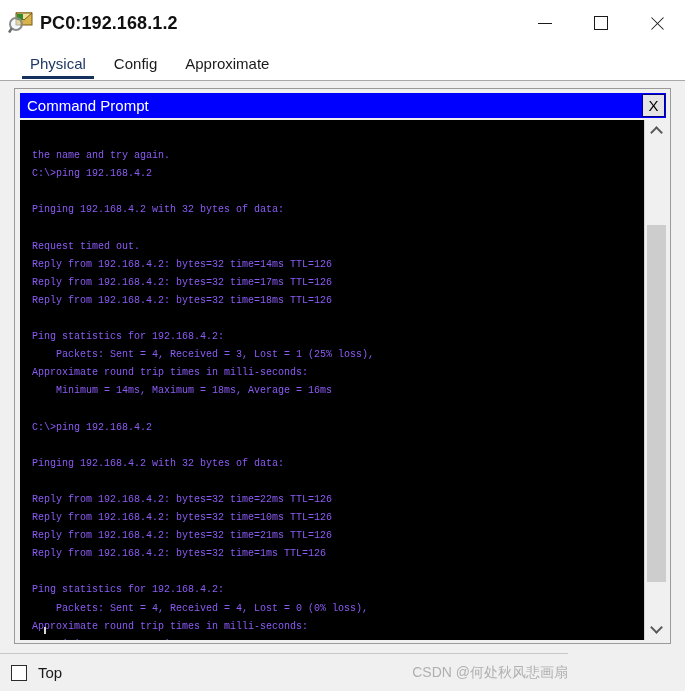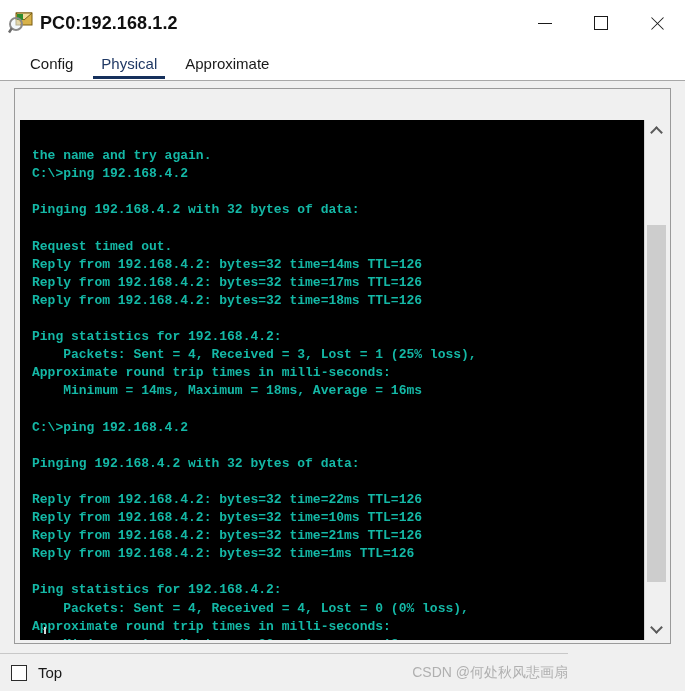--- a/index.html
+++ b/index.html
@@ -119,29 +119,28 @@
   
   .term-wrap {
     position: absolute; left: 0; top: 27px;
     width: 646px; height: 520px;
     background: #000000;
     display: flex;
   }
   .term {
     flex: 1;
     background: #000000;
-    color: #14b8a6;
+    color: #8b5cf6;
     font-family: "Liberation Mono", "DejaVu Sans Mono", monospace;
-    font-size: 13px;
+    font-size: 10px;
     line-height: 18.1px;
     padding: 0 0 0 12px;
     overflow: hidden;
     white-space: pre;
     position: relative;
-    font-weight: bold;
   }
   .term-lines { position: relative; top: -9px; }
   .term-line { height: 18.1px; white-space: pre; }
   .term-cursor {
     position: absolute;
     left: 24px; bottom: 6px;
     width: 2px; height: 7px;
     background: #d8d8d8;
   }
 
@@ -223,36 +222,42 @@
     <div class="win-btn">
       <span class="glyph-max"></span>
     </div>
     <div class="win-btn">
       <span class="glyph-close"></span>
     </div>
   </div>
 </div>
 
 <div class="tabstrip">
+  <div class="tab marked">
+    <span>Physical</span>
+  </div>
   <div class="tab plain">
     <span>Config</span>
   </div>
-  <div class="tab marked">
-    <span>Physical</span>
-  </div>
   <div class="tab plain">
     <span>Approximate</span>
   </div>
 </div>
 
 <div class="panel">
   <div class="panel-inner">
 
     <div class="cmdwin">
 
+      <div class="cmd-titlebar">
+        <span class="cmd-title">Command Prompt</span>
+        <div class="cmd-close">
+          <span>X</span>
+        </div>
+      </div>
 
       <div class="term-wrap">
         <div class="term">
           <div class="term-lines" id="term-lines"><div class="term-line">the name and try again.</div><div class="term-line">C:\&gt;ping 192.168.4.2</div><div class="term-line">&nbsp;</div><div class="term-line">Pinging 192.168.4.2 with 32 bytes of data:</div><div class="term-line">&nbsp;</div><div class="term-line">Request timed out.</div><div class="term-line">Reply from 192.168.4.2: bytes=32 time=14ms TTL=126</div><div class="term-line">Reply from 192.168.4.2: bytes=32 time=17ms TTL=126</div><div class="term-line">Reply from 192.168.4.2: bytes=32 time=18ms TTL=126</div><div class="term-line">&nbsp;</div><div class="term-line">Ping statistics for 192.168.4.2:</div><div class="term-line">    Packets: Sent = 4, Received = 3, Lost = 1 (25% loss),</div><div class="term-line">Approximate round trip times in milli-seconds:</div><div class="term-line">    Minimum = 14ms, Maximum = 18ms, Average = 16ms</div><div class="term-line">&nbsp;</div><div class="term-line">C:\&gt;ping 192.168.4.2</div><div class="term-line">&nbsp;</div><div class="term-line">Pinging 192.168.4.2 with 32 bytes of data:</div><div class="term-line">&nbsp;</div><div class="term-line">Reply from 192.168.4.2: bytes=32 time=22ms TTL=126</div><div class="term-line">Reply from 192.168.4.2: bytes=32 time=10ms TTL=126</div><div class="term-line">Reply from 192.168.4.2: bytes=32 time=21ms TTL=126</div><div class="term-line">Reply from 192.168.4.2: bytes=32 time=1ms TTL=126</div><div class="term-line">&nbsp;</div><div class="term-line">Ping statistics for 192.168.4.2:</div><div class="term-line">    Packets: Sent = 4, Received = 4, Lost = 0 (0% loss),</div><div class="term-line">Approximate round trip times in milli-seconds:</div><div class="term-line">    Minimum = 1ms, Maximum = 22ms, Average = 13ms</div></div>
           <div class="term-cursor"></div>
         </div>
 
         <div class="scrollbar">
           <div class="sb-btn up">
             <span class="chev up"></span>

